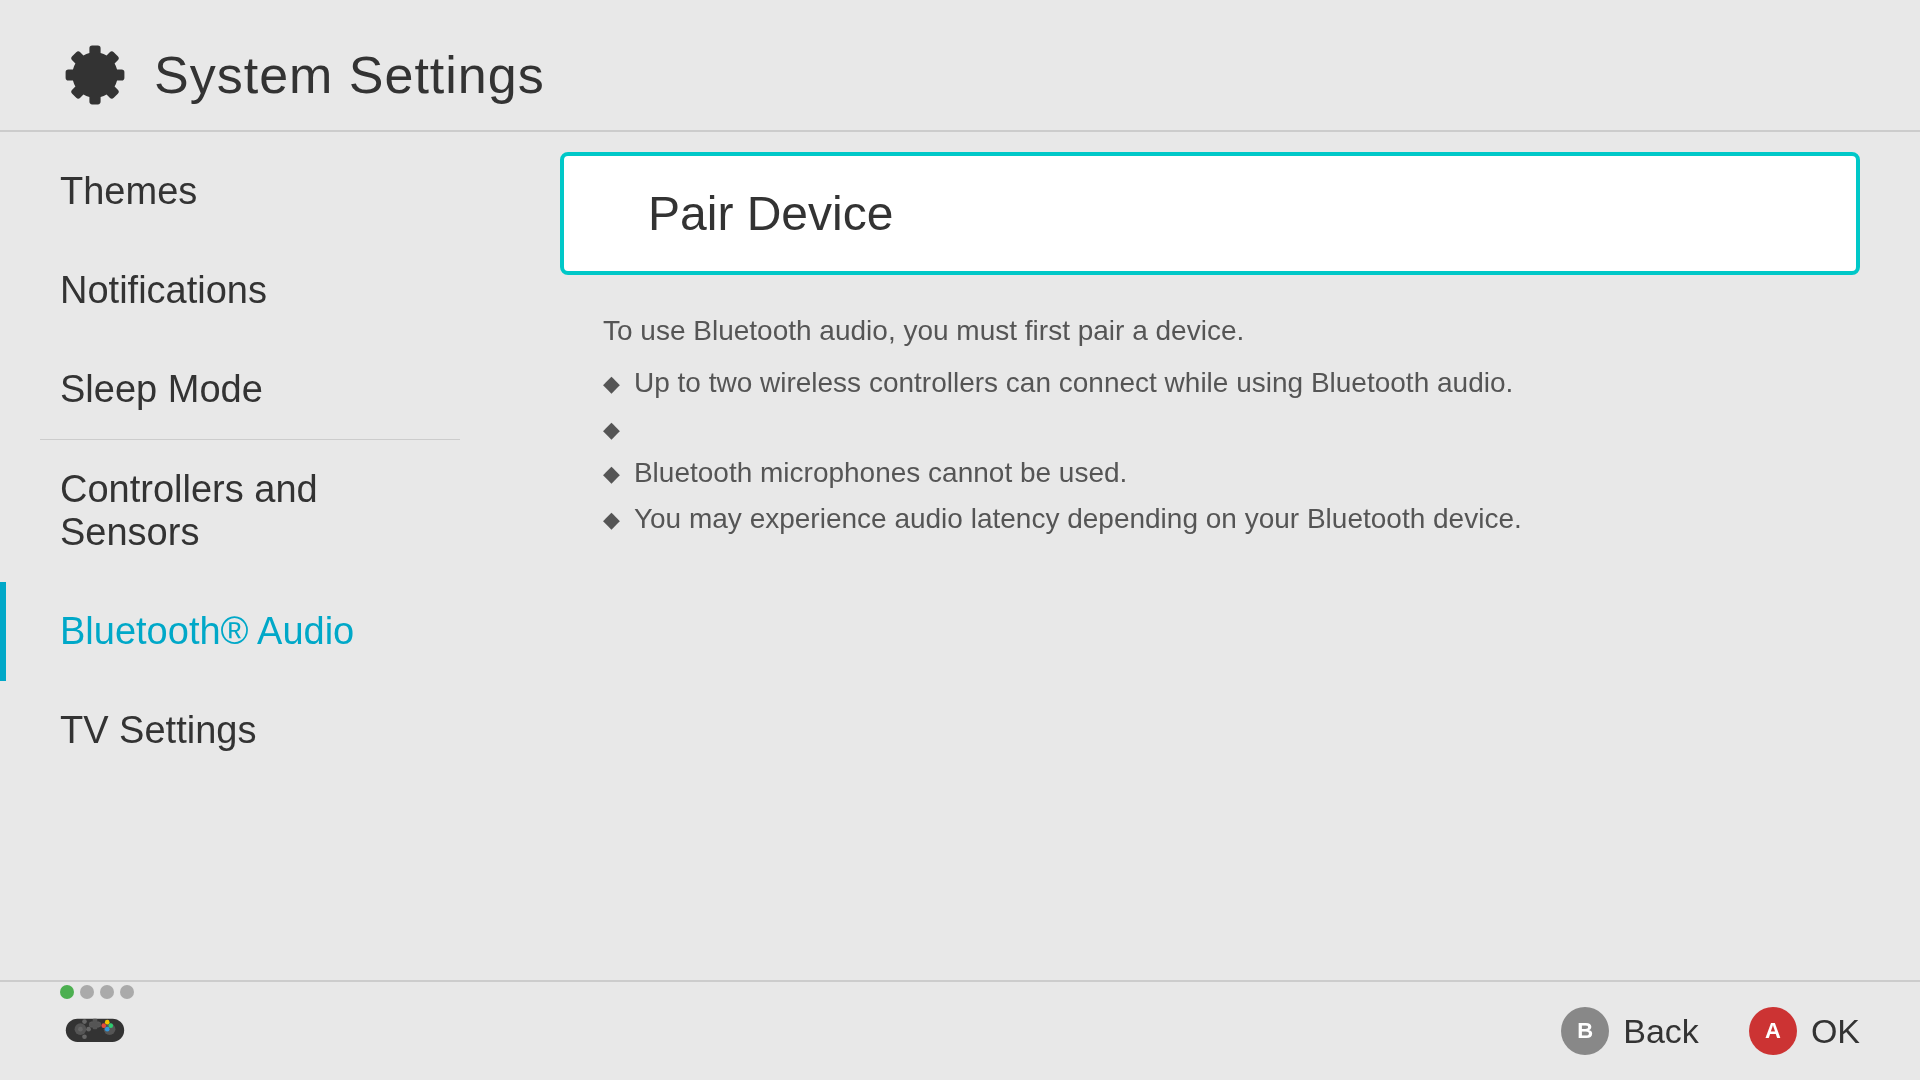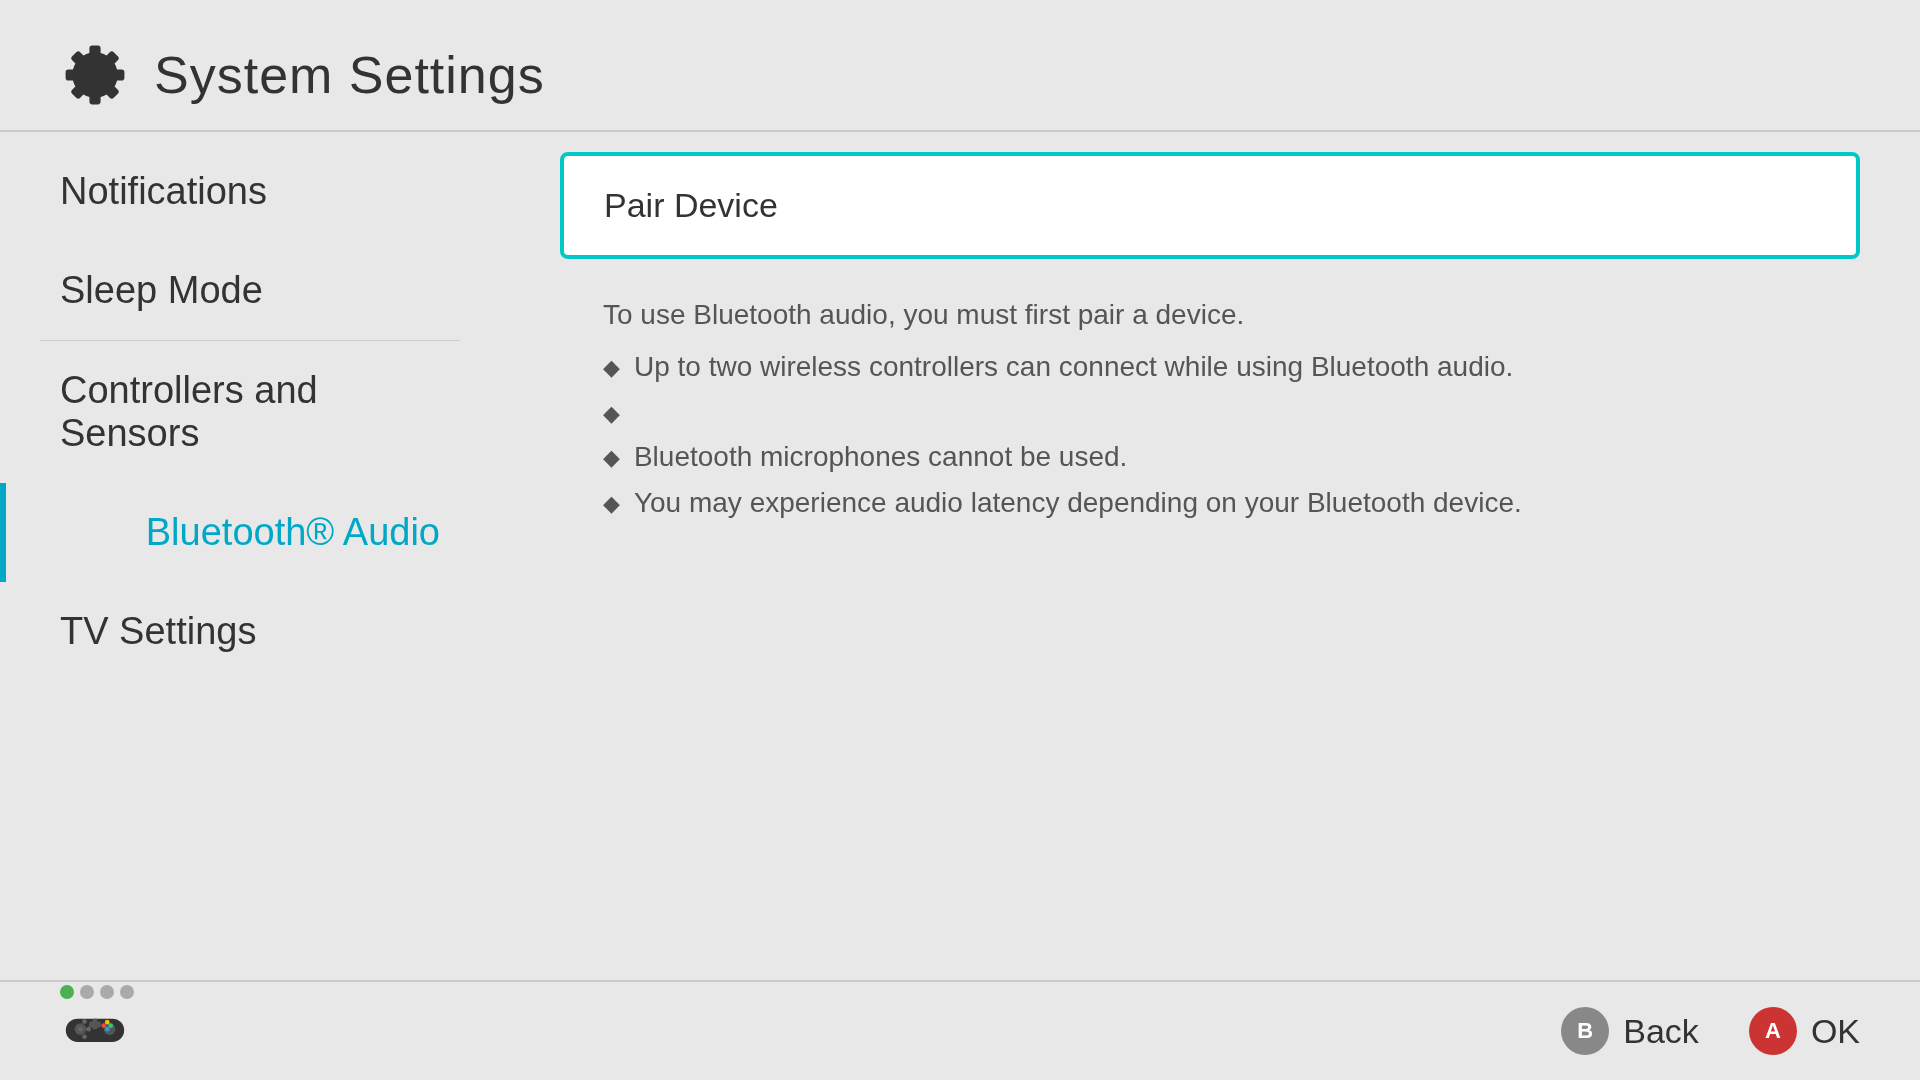--- a/index.html
+++ b/index.html
@@ -59,21 +59,20 @@
       font-size: 38px;
       color: #333;
       cursor: pointer;
       position: relative;
     }
 
     .sidebar-item.active {
       color: #00a8c8;
       border-left: 6px solid #00a8c8;
       padding-left: 54px;
-      text-align: right;
     }
 
     .sidebar-divider {
       height: 1px;
       background-color: #ccc;
       margin: 0 40px;
     }
 
     .content-area {
       flex: 1;
@@ -83,23 +82,24 @@
     .pair-device-card {
       border: 4px solid #00c8c8;
       border-radius: 8px;
       background: white;
       padding: 30px 40px;
       margin-bottom: 30px;
       cursor: pointer;
     }
 
     .pair-device-title {
-      font-size: 34px;
+      font-size: 48px;
       color: #333;
       font-weight: 400;
+      margin-left: 44px;
     }
 
     .info-section {
       padding: 10px 0;
       margin-left: 43px;
     }
 
     .info-description {
       font-size: 28px;
       color: #555;
@@ -209,20 +209,21 @@
       <path d="M88 42h-6.5a33 33 0 0 0-3.5-8.5l4.6-4.6a4 4 0 0 0 0-5.7l-5.8-5.8a4 4 0 0 0-5.7 0l-4.6 4.6A33 33 0 0 0 58 18.5V12a4 4 0 0 0-4-4h-8a4 4 0 0 0-4 4v6.5a33 33 0 0 0-8.5 3.5l-4.6-4.6a4 4 0 0 0-5.7 0l-5.8 5.8a4 4 0 0 0 0 5.7l4.6 4.6A33 33 0 0 0 18.5 42H12a4 4 0 0 0-4 4v8a4 4 0 0 0 4 4h6.5a33 33 0 0 0 3.5 8.5l-4.6 4.6a4 4 0 0 0 0 5.7l5.8 5.8a4 4 0 0 0 5.7 0l4.6-4.6a33 33 0 0 0 8.5 3.5V88a4 4 0 0 0 4 4h8a4 4 0 0 0 4-4v-6.5a33 33 0 0 0 8.5-3.5l4.6 4.6a4 4 0 0 0 5.7 0l5.8-5.8a4 4 0 0 0 0-5.7l-4.6-4.6a33 33 0 0 0 3.5-8.5H88a4 4 0 0 0 4-4v-8a4 4 0 0 0-4-4z" fill="#333"></path>
     </svg>
   </div>
   <h1 class="header-title">System Settings</h1>
 </div>
 
 <div class="header-divider"></div>
 
 <div class="main-content">
   <nav class="sidebar" id="sidebar-nav">
+  <div class="sidebar-item">Themes</div>
       <div class="sidebar-item">Notifications</div>
       <div class="sidebar-item">Sleep Mode</div>
       <div class="sidebar-divider"></div>
       <div class="sidebar-item">Controllers and Sensors</div>
       <div class="sidebar-item active">Bluetooth® Audio</div>
       <div class="sidebar-item">TV Settings</div>
     </nav>
 
   <div class="content-area">
     <div class="pair-device-card">

